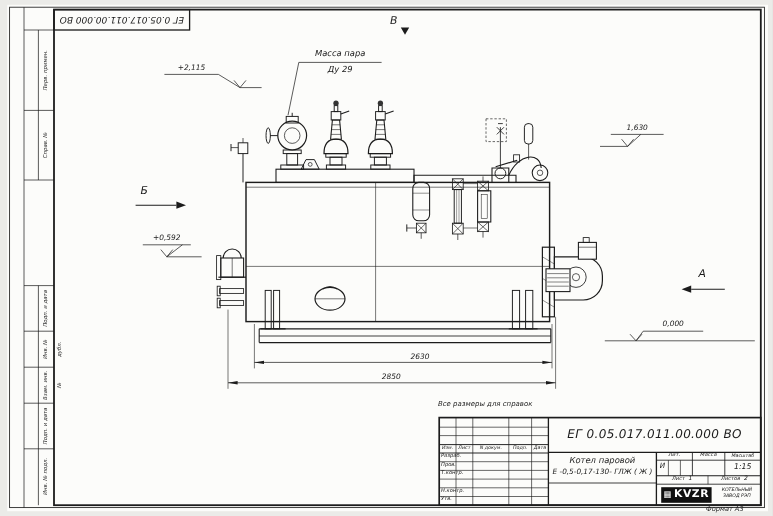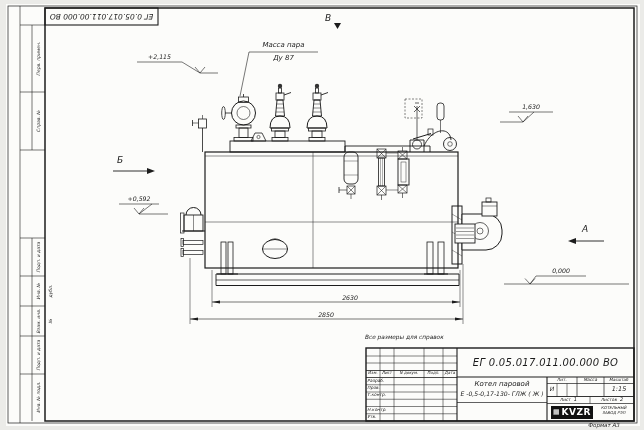--- a/index.html
+++ b/index.html
@@ -277,21 +277,21 @@
 
   <div class="vlabel" style="left:33px;top:92px;width:67px;">Перв. примен.</div>
   <div class="vlabel" style="left:33px;top:150px;width:58px;">Справ. №</div>
   <div class="vlabel" style="left:33px;top:276px;width:38px;">Подп. и дата</div>
   <div class="vlabel" style="left:33px;top:306px;width:30px;">Инв. № дубл.</div>
   <div class="vlabel" style="left:33px;top:336px;width:30px;">Взам. инв. №</div>
   <div class="vlabel" style="left:33px;top:374px;width:38px;">Подп. и дата</div>
   <div class="vlabel" style="left:33px;top:420px;width:46px;">Инв. № подл.</div>
 
   <div class="t tc" style="left:249px;top:41px;width:69px;font-size:7px;">Масса пара</div>
-  <div class="t tc" style="left:249px;top:53.5px;width:69px;font-size:7px;">Ду 87</div>
+  <div class="t tc" style="left:249px;top:53.5px;width:69px;font-size:7px;">Ду 29</div>
 
   <div class="t" style="left:325px;top:13px;font-size:9px;">В</div>
   <div class="t" style="left:117px;top:155px;font-size:9px;">Б</div>
   <div class="t" style="left:582px;top:224px;font-size:9px;">А</div>
 
   <div class="t tc" style="left:137px;top:53px;width:45px;font-size:6.2px;">+2,115</div>
   <div class="t tc" style="left:119px;top:195px;width:40px;font-size:6.2px;">+0,592</div>
   <div class="t tc" style="left:509px;top:103px;width:44px;font-size:6.2px;">1,630</div>
   <div class="t tc" style="left:538px;top:267px;width:46px;font-size:6.2px;">0,000</div>
 

